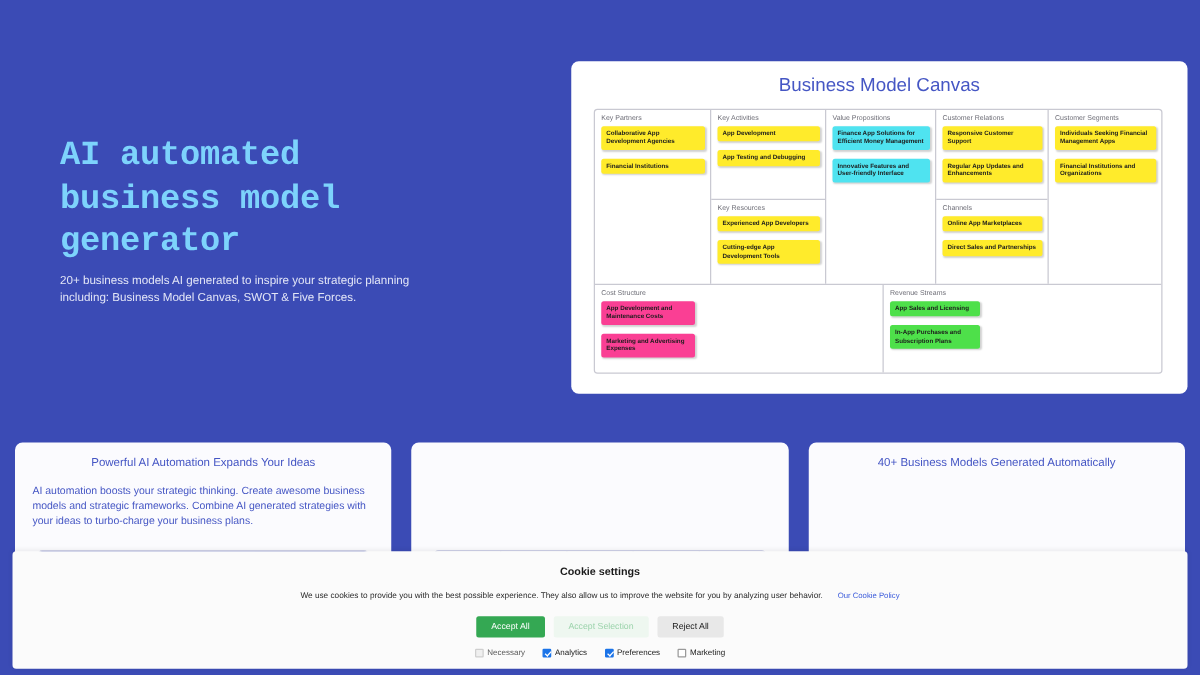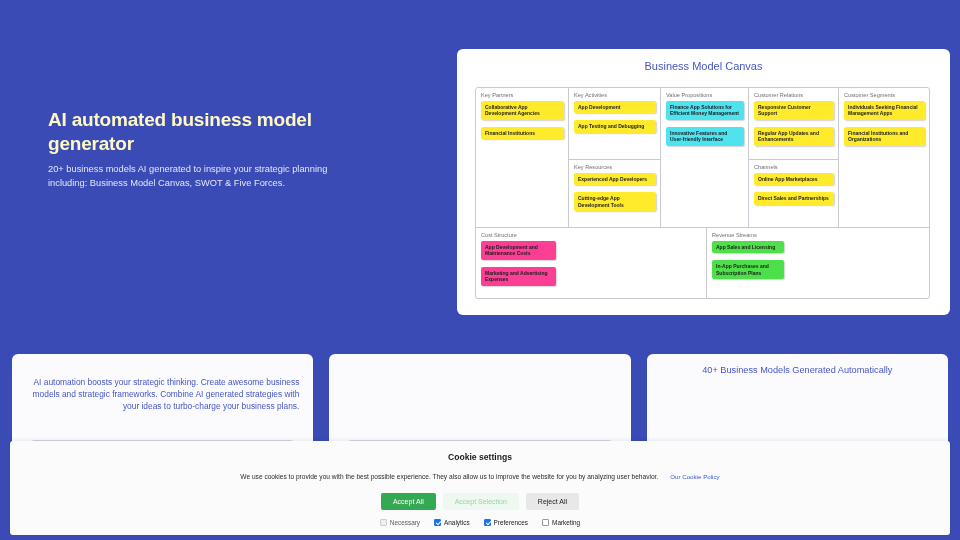--- a/index.html
+++ b/index.html
@@ -24,38 +24,38 @@
   .navpill {
     position: absolute; right: 8px; top: 4px;
     background: #ffffff; border-radius: 9px;
     height: 15px; display: flex; align-items: center; gap: 13px;
     padding: 0 12px;
   }
   .navpill a { color: #2d3a9e; font-size: 7.5px; font-weight: bold; text-decoration: none; white-space: nowrap; }
 
   
   .hero { position: absolute; left: 48px; top: 108px; width: 290px; }
-  .hero h1 { color: #fef9c3; font-size: 19px; line-height: 1.28; font-weight: bold; letter-spacing: -.2px; }
+  .hero h1 { color: #7dd3fc; font-size: 27px; line-height: 1.28; font-weight: bold; letter-spacing: -.2px; font-family: Liberation Mono, monospace; }
   .hero p { color: #e3e6f7; font-size: 9.3px; line-height: 1.52; margin-top: 5px; }
   .hero-btns { margin-top: 17px; display: flex; gap: 9px; align-items: center; }
   .btn-start {
     background: #76c624; color: #ffffff; font-size: 8px; font-weight: bold;
     border: none; border-radius: 13px; padding: 6px 15px; letter-spacing: .3px; cursor: pointer;
   }
   .btn-tour {
     background: transparent; color: #ffffff; font-size: 8px; font-weight: bold;
     border: 1.2px solid #ffffff; border-radius: 13px; padding: 5px 13px; letter-spacing: .3px; cursor: pointer;
   }
 
   
   .canvas-card {
     position: absolute; left: 457px; top: 49px; width: 493px; height: 266px;
     background: #ffffff; border-radius: 6px;
   }
-  .canvas-title { text-align: center; color: #4556c4; font-size: 11px; padding-top: 11px; }
+  .canvas-title { text-align: center; color: #4556c4; font-size: 15px; padding-top: 11px; }
   .canvas-grid {
     position: absolute; left: 18px; top: 38px; width: 455px; height: 212px;
     border: 1px solid #c9c9d2; border-radius: 3px;
     display: flex; flex-direction: column; background: #fff;
   }
   .grid-top { display: flex; height: 139px; }
   .grid-bottom { display: flex; height: 72px; border-top: 1px solid #c9c9d2; }
   .cell { position: relative; padding: 4px 4px 0 5px; }
   .cell + .cell { border-left: 1px solid #c9c9d2; }
   .cell-title { font-size: 5.6px; color: #6f6f78; margin-bottom: 3px; }
@@ -72,21 +72,21 @@
   .n-pink   { background: #fa3f94; }
   .n-green  { background: #4ee04a; }
 
   
   .features { position: absolute; left: 0; top: 354px; width: 960px; display: flex; gap: 16px; padding: 0 12px; }
   .fcard {
     flex: 1; background: #fbfbfe; border-radius: 6px; height: 100px;
     padding: 11px 14px 0; overflow: hidden; position: relative;
   }
   .fcard h3 { color: #4556c4; font-size: 9.2px; font-weight: normal; text-align: center; }
-  .fcard p { color: #4556c4; font-size: 8.4px; line-height: 1.45; text-align: right; margin-top: 11px; }
+  .fcard p { color: #4556c4; font-size: 8.4px; line-height: 1.45; text-align: left; margin-top: 11px; }
 
   .mini-app {
     position: absolute; left: 18px; right: 18px; bottom: -8px; height: 22px;
     background: #fff; border: 1px solid #cfd2e8; border-radius: 4px 4px 0 0;
   }
   .mini-bar {
     background: #2f3fa8; height: 11px; border-radius: 3px 3px 0 0;
     display: flex; align-items: center; justify-content: space-between; padding: 0 4px;
   }
   .mini-bar-title { color: #fff; font-size: 4.6px; font-weight: bold; }
@@ -196,20 +196,21 @@
           <div class="note n-green" style="width:72px">In-App Purchases and Subscription Plans</div>
         </div>
       </div>
 
     </div>
   </div>
 
   <div class="features">
 
     <div class="fcard">
+      <h3>Powerful AI Automation Expands Your Ideas</h3>
       <p>AI automation boosts your strategic thinking. Create awesome business models and strategic frameworks. Combine AI generated strategies with your ideas to turbo-charge your business plans.</p>
       <div class="mini-app">
         <div class="mini-bar">
           <span class="mini-bar-title">ABC Coffee - Lean Canvas</span>
           <span class="mini-btns">
             <span class="mini-btn">Export</span>
             <span class="mini-btn">Help</span>
           </span>
         </div>
       </div>

